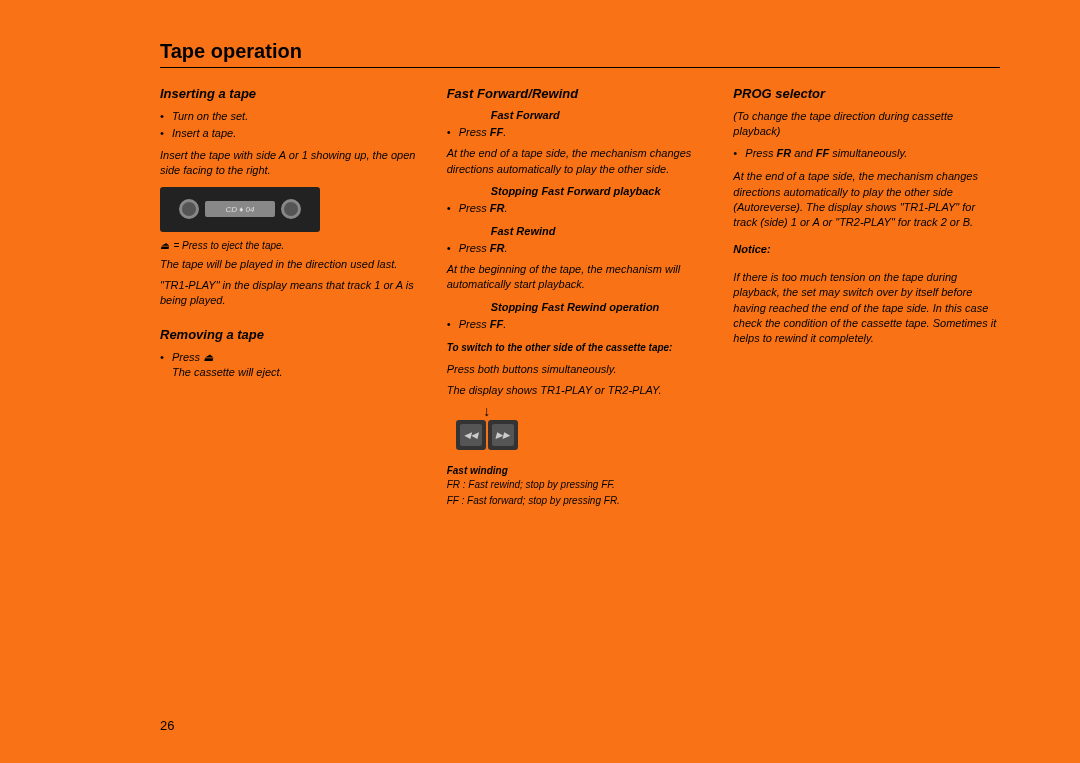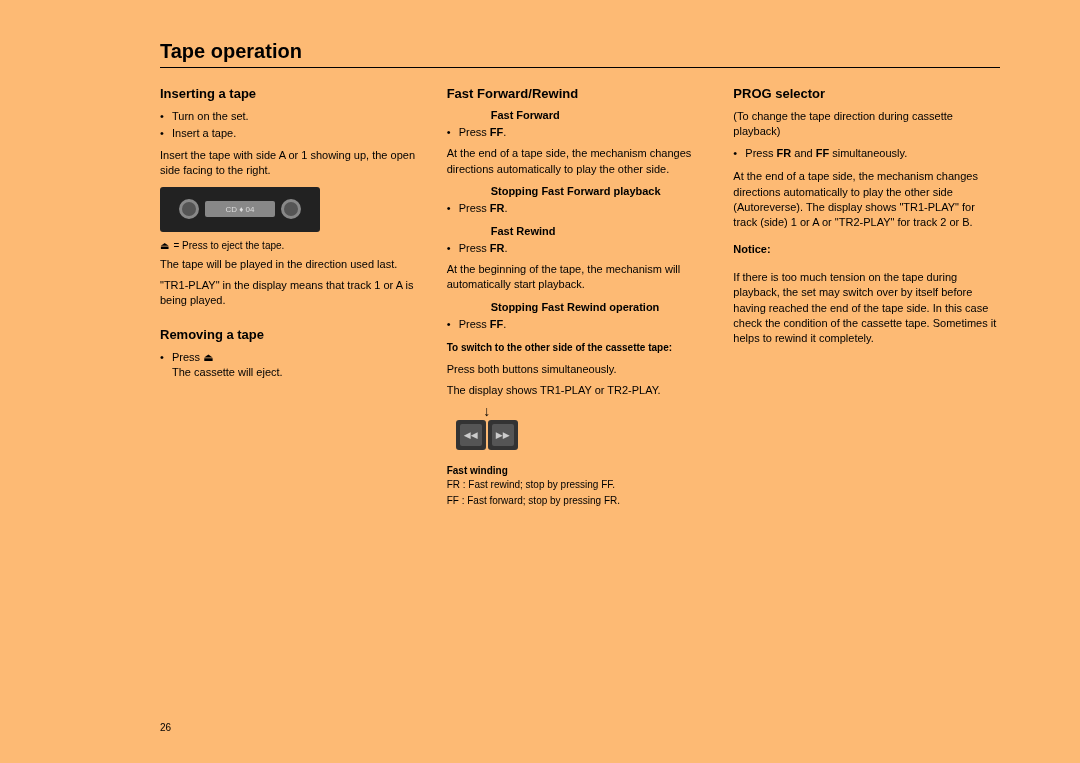--- a/index.html
+++ b/index.html
@@ -8,39 +8,40 @@
       font-family: Arial, Helvetica, sans-serif;
       font-size: 11px;
       color: #000;
       width: 1080px;
       height: 763px;
       overflow: hidden;
     }
     .page {
       width: 1080px;
       height: 763px;
-      background: #fdba74;
+      background: #f97316;
       padding: 40px 80px 40px 160px;
       position: relative;
     }
     .page-title {
       font-size: 20px;
       font-weight: bold;
       margin-bottom: 18px;
       border-bottom: 1px solid #000;
       padding-bottom: 4px;
     }
     .columns {
       display: flex;
       gap: 0;
       width: 100%;
     }
     .col {
       flex: 1;
       padding-right: 20px;
+      font-style: italic;
     }
     .col:last-child {
       padding-right: 0;
     }
     .section-title {
       font-size: 13px;
       font-weight: bold;
       margin-bottom: 8px;
     }
     .sub-section-title {
@@ -112,21 +113,21 @@
       align-items: flex-start;
       gap: 4px;
       margin-bottom: 6px;
       font-size: 10px;
     }
     .bold { font-weight: bold; }
     .page-number {
       position: absolute;
       bottom: 30px;
       left: 160px;
-      font-size: 10px;
+      font-size: 13px;
     }
     .cassette-buttons-img {
       width: 80px;
       height: 55px;
       margin: 6px 0;
       position: relative;
       display: flex;
       flex-direction: column;
       align-items: center;
     }

